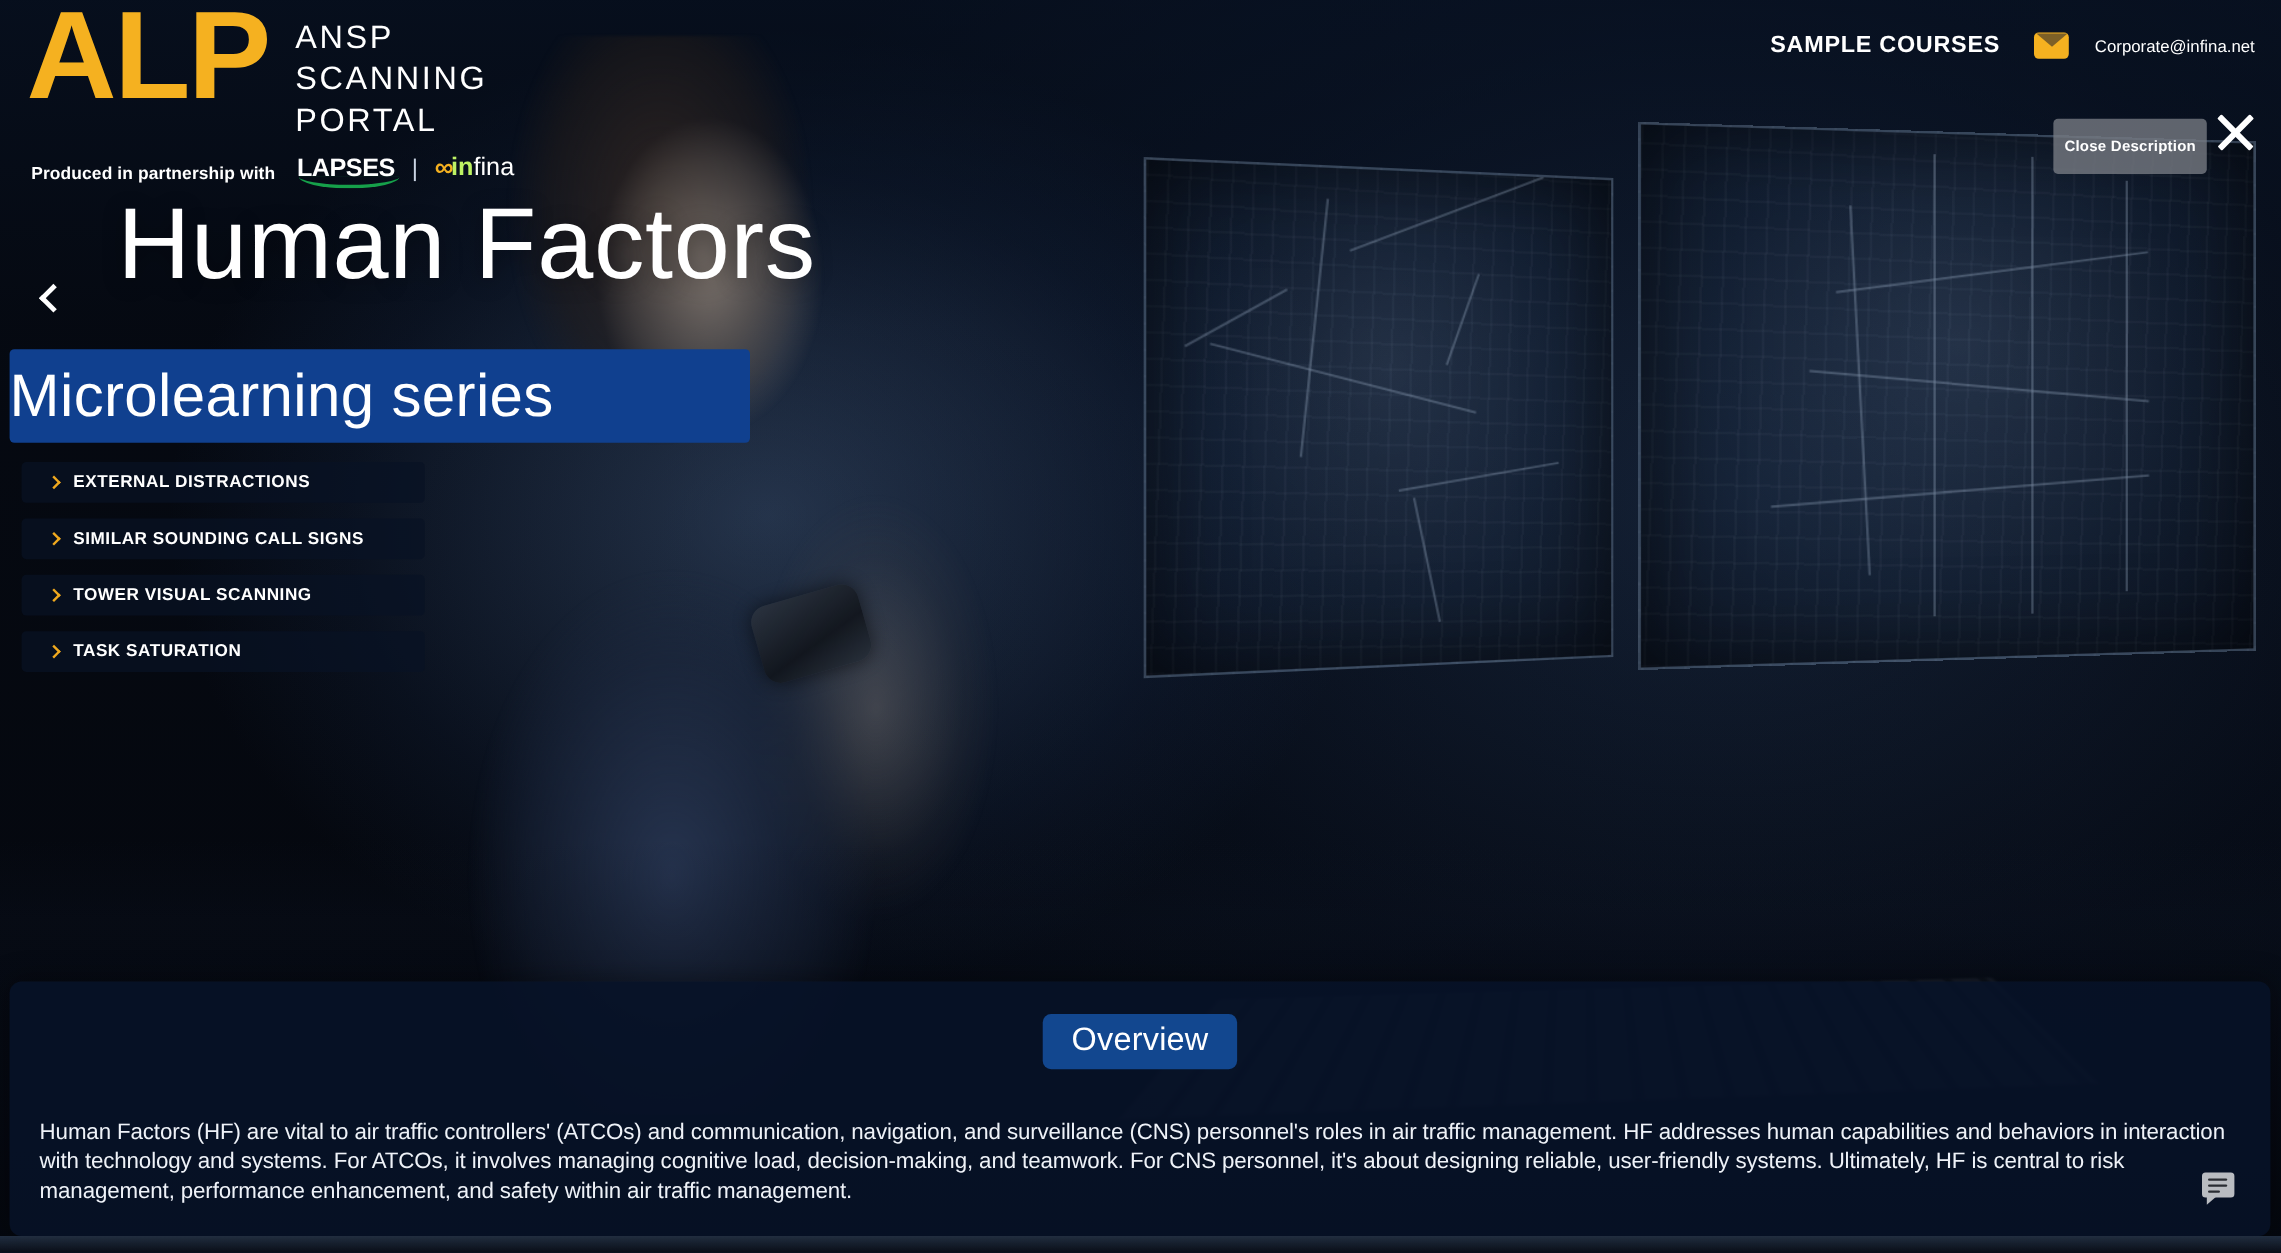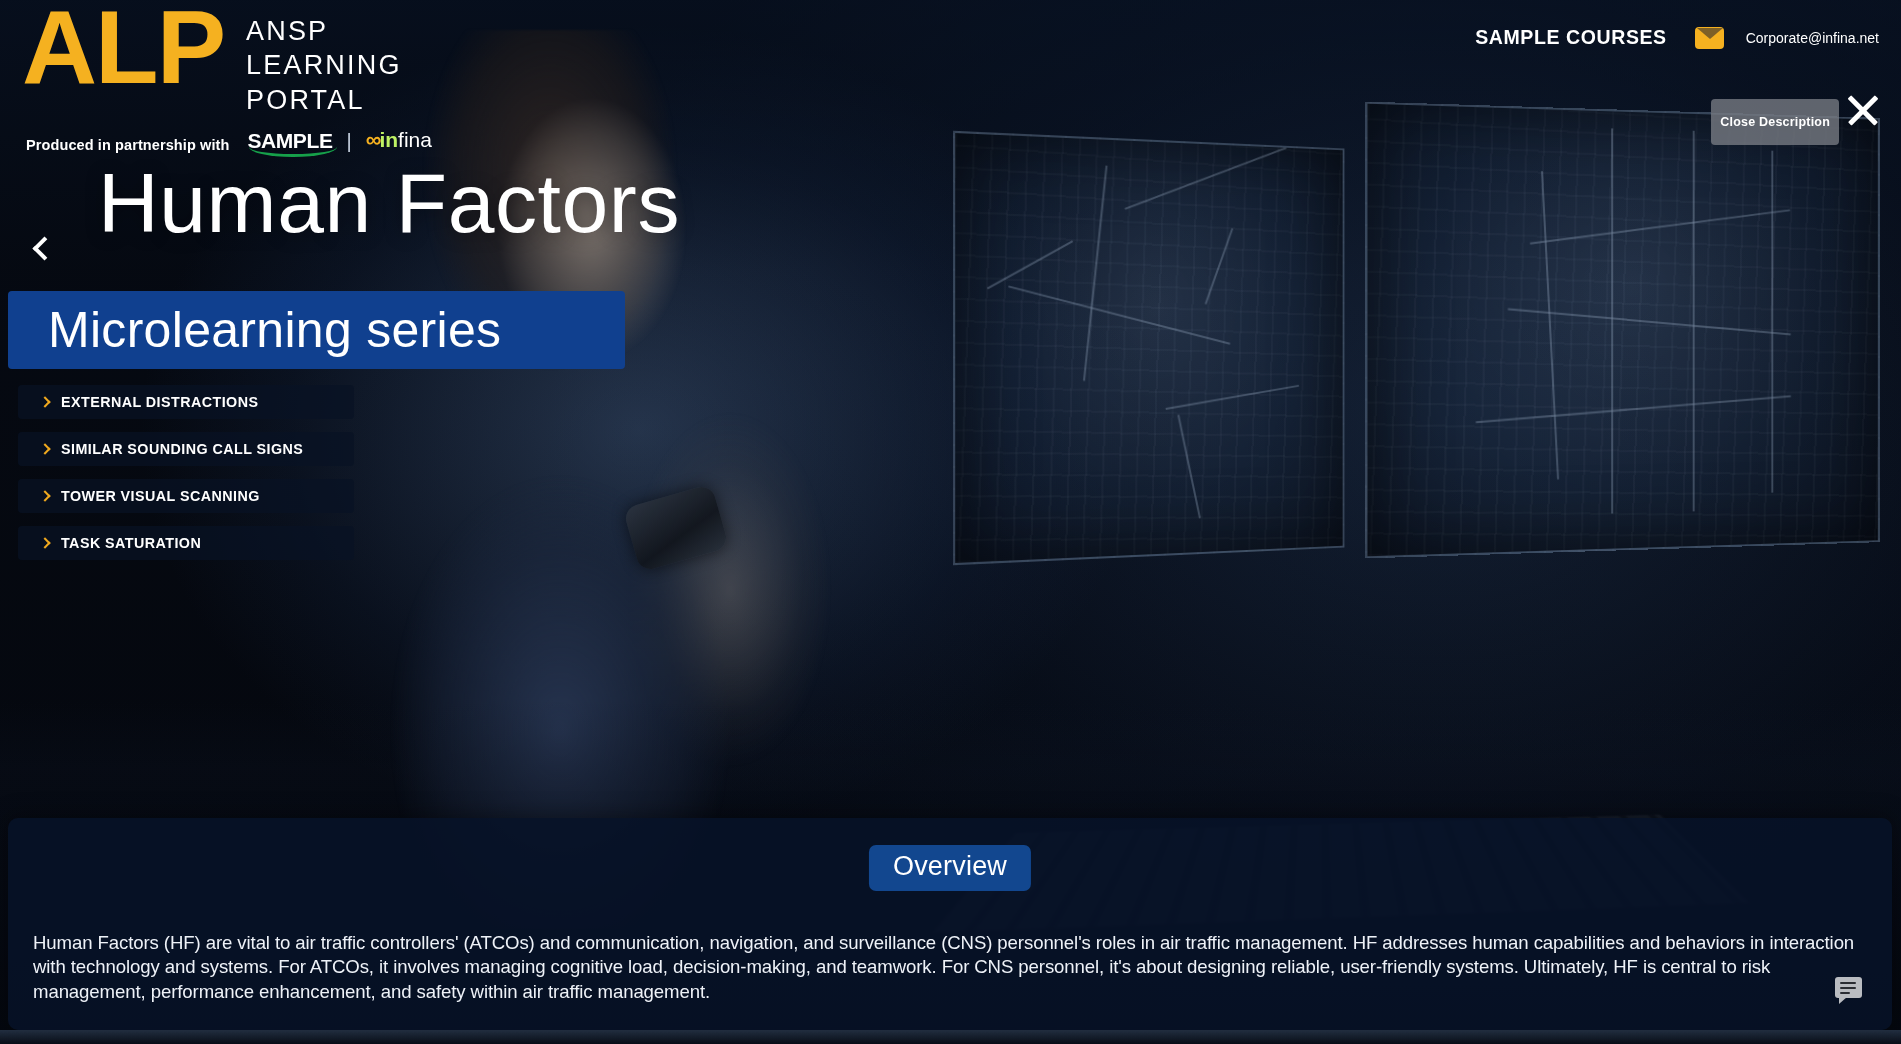--- a/index.html
+++ b/index.html
@@ -168,21 +168,21 @@
     position:absolute; left: 98px; top: 155px;
     color:#fff; font-size: 84px; font-weight: 300; letter-spacing: .6px;
     text-shadow: 0 2px 18px rgba(0,0,0,.35);
   }
 
   .series-banner {
     position:absolute; left: 8px; top: 291px;
     width: 617px; height: 78px;
     background: #10408f;
     border-radius: 4px;
-    display:flex; align-items:center; padding-left: 40px;
+    display:flex; align-items:center; 
   }
   .series-banner span {
     color:#fff; font-size: 50px; font-weight: 400; letter-spacing: .3px;
   }
 
   .module-list { position:absolute; left: 18px; top: 385px; width: 336px; }
   .module-item {
     height: 34px; margin-bottom: 13px;
     background: rgba(8,18,36,0.72);
     border-radius: 4px;
@@ -282,27 +282,27 @@
   </div>
 
   <div class="desk"></div>
   <div class="keyboard"></div>
 
   <div class="logo-block">
     <div class="logo-row">
       <div class="alp-mark">ALP</div>
       <div class="alp-words">
         <div>ANSP</div>
-        <div>LEARNING</div>
+        <div>SCANNING</div>
         <div>PORTAL</div>
       </div>
     </div>
     <div class="partner-row">
       <div class="partner-text">Produced in partnership with</div>
-      <div class="canso">SAMPLE</div>
+      <div class="canso">LAPSES</div>
       <div class="pipe">|</div>
       <div class="infina">
         <span class="inf-sym">∞</span>
         <span class="inf-a">in</span>
         <span class="inf-b">fina</span>
       </div>
     </div>
   </div>
 
   <div class="topright">

